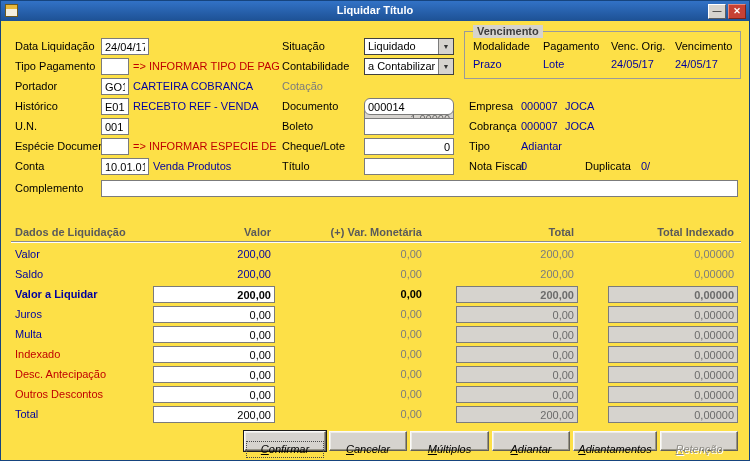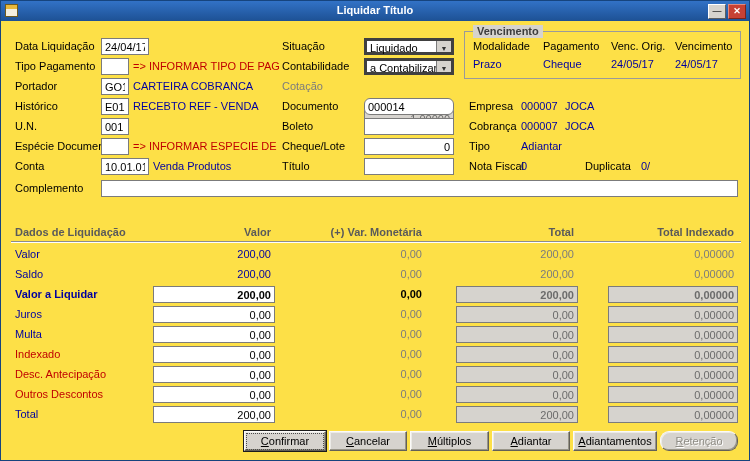--- a/index.html
+++ b/index.html
@@ -32,21 +32,21 @@
   .tb-btn.close { background: #c74134; border-color: #e austere; border-color: #e08a80 #7c221a #7c221a #e08a80; color: #fff; font-weight: bold; }
 
   .lbl { position: absolute; height: 17px; line-height: 17px; white-space: nowrap; }
   .hint { overflow: hidden; }
   .tb {
     position: absolute; height: 17px; border: 1px solid #7b7b7b; background: #fff;
     font: inherit; padding: 0 3px; color: #000; outline: none;
   }
   .tb:disabled { background: #d6d3ce; color: #6b6b6b; }
   .num { text-align: right; }
-  .combo { position: absolute; height: 17px; background: #fff; border: 3px solid #404040; cursor: default; }
+  .combo { position: absolute; height: 17px; background: #fff; border: 1px solid #404040; cursor: default; }
   .combo-val { position: absolute; left: 3px; top: 1px; line-height: 13px; white-space: nowrap; }
   .combo-arrow {
     position: absolute; right: 0; top: 0; bottom: 0; width: 15px;
     background: #d6d3ce; border-left: 1px solid #7b7b7b;
     font-size: 7px; line-height: 15px; text-align: center; color: #333;
   }
   .cell { position: absolute; height: 17px; line-height: 17px; white-space: nowrap; }
   .r { text-align: right; padding-right: 4px; }
   .c-blue { color: #0000a0; }
   .c-red { color: #c00000; }
@@ -60,25 +60,25 @@
   }
   .hline { position: absolute; border-top: 1px solid #8c8c8c; box-shadow: 0 1px 0 #ffffff; height: 0; }
 
   .btnrow { position: absolute; left: 243px; top: 430px; display: flex; gap: 3px; }
   .btn {
     height: 20px; background: #d6d3ce; border: 1px solid;
     border-color: #fbfaf8 #636058 #636058 #fbfaf8;
     box-shadow: inset -1px -1px 0 #989588, inset 1px 1px 0 #ecebe7;
     font: inherit; color: #000; padding: 0; cursor: default;
   }
-  .btn .cap { display: block; line-height: 15px; margin: 1px 2px; padding: 0 2px; white-space: nowrap; }
+  .btn .cap { display: block; line-height: 15px; margin: 10px 2px; padding: 0 2px; white-space: nowrap; font-style: italic; }
   .btn .cap::first-letter { text-decoration: underline; }
   .btn.default { box-shadow: 0 0 0 1px #1c1c1c, inset -1px -1px 0 #989588, inset 1px 1px 0 #ecebe7; }
   .btn.default .cap { outline: 1px dotted #4a4a4a; }
-  .btn:disabled { color: #8f8d86; text-shadow: 1px 1px 0 #fff; border-radius: 9px; }
+  .btn:disabled { color: #8f8d86; text-shadow: 1px 1px 0 #fff; }
 </style>
 </head>
 <body>
 
 <div class="win">
 
   <div class="titlebar">
     <div class="tb-icon"></div>
     <div class="tb-title">Liquidar Título</div>
     <div class="tb-btns">
@@ -143,21 +143,21 @@
   <div class="lbl" style="left:281px;top:157px">Título</div>
   <input class="tb" style="left: 363px; top: 157px; width: 90px;" value="">
 
   <div class="grp" style="left:463px;top:30px;width:277px;height:48px">
     <div class="grp-title">Vencimento</div>
     <div class="cell" style="left:8px;top:6px">Modalidade</div>
     <div class="cell" style="left:78px;top:6px">Pagamento</div>
     <div class="cell" style="left:146px;top:6px">Venc. Orig.</div>
     <div class="cell" style="left:210px;top:6px">Vencimento</div>
     <div class="cell c-blue" style="left:8px;top:24px">Prazo</div>
-    <div class="cell c-blue" style="left:78px;top:24px">Cheque</div>
+    <div class="cell c-blue" style="left:78px;top:24px">Lote</div>
     <div class="cell c-blue" style="left:146px;top:24px">24/05/17</div>
     <div class="cell c-blue" style="left:210px;top:24px">24/05/17</div>
   </div>
 
   <div class="lbl" style="left:468px;top:97px">Empresa</div>
   <div class="lbl c-blue" style="left:520px;top:97px">000007</div>
   <div class="lbl c-blue" style="left:564px;top:97px">JOCA</div>
 
   <div class="lbl" style="left:468px;top:117px">Cobrança</div>
   <div class="lbl c-blue" style="left:520px;top:117px">000007</div>

